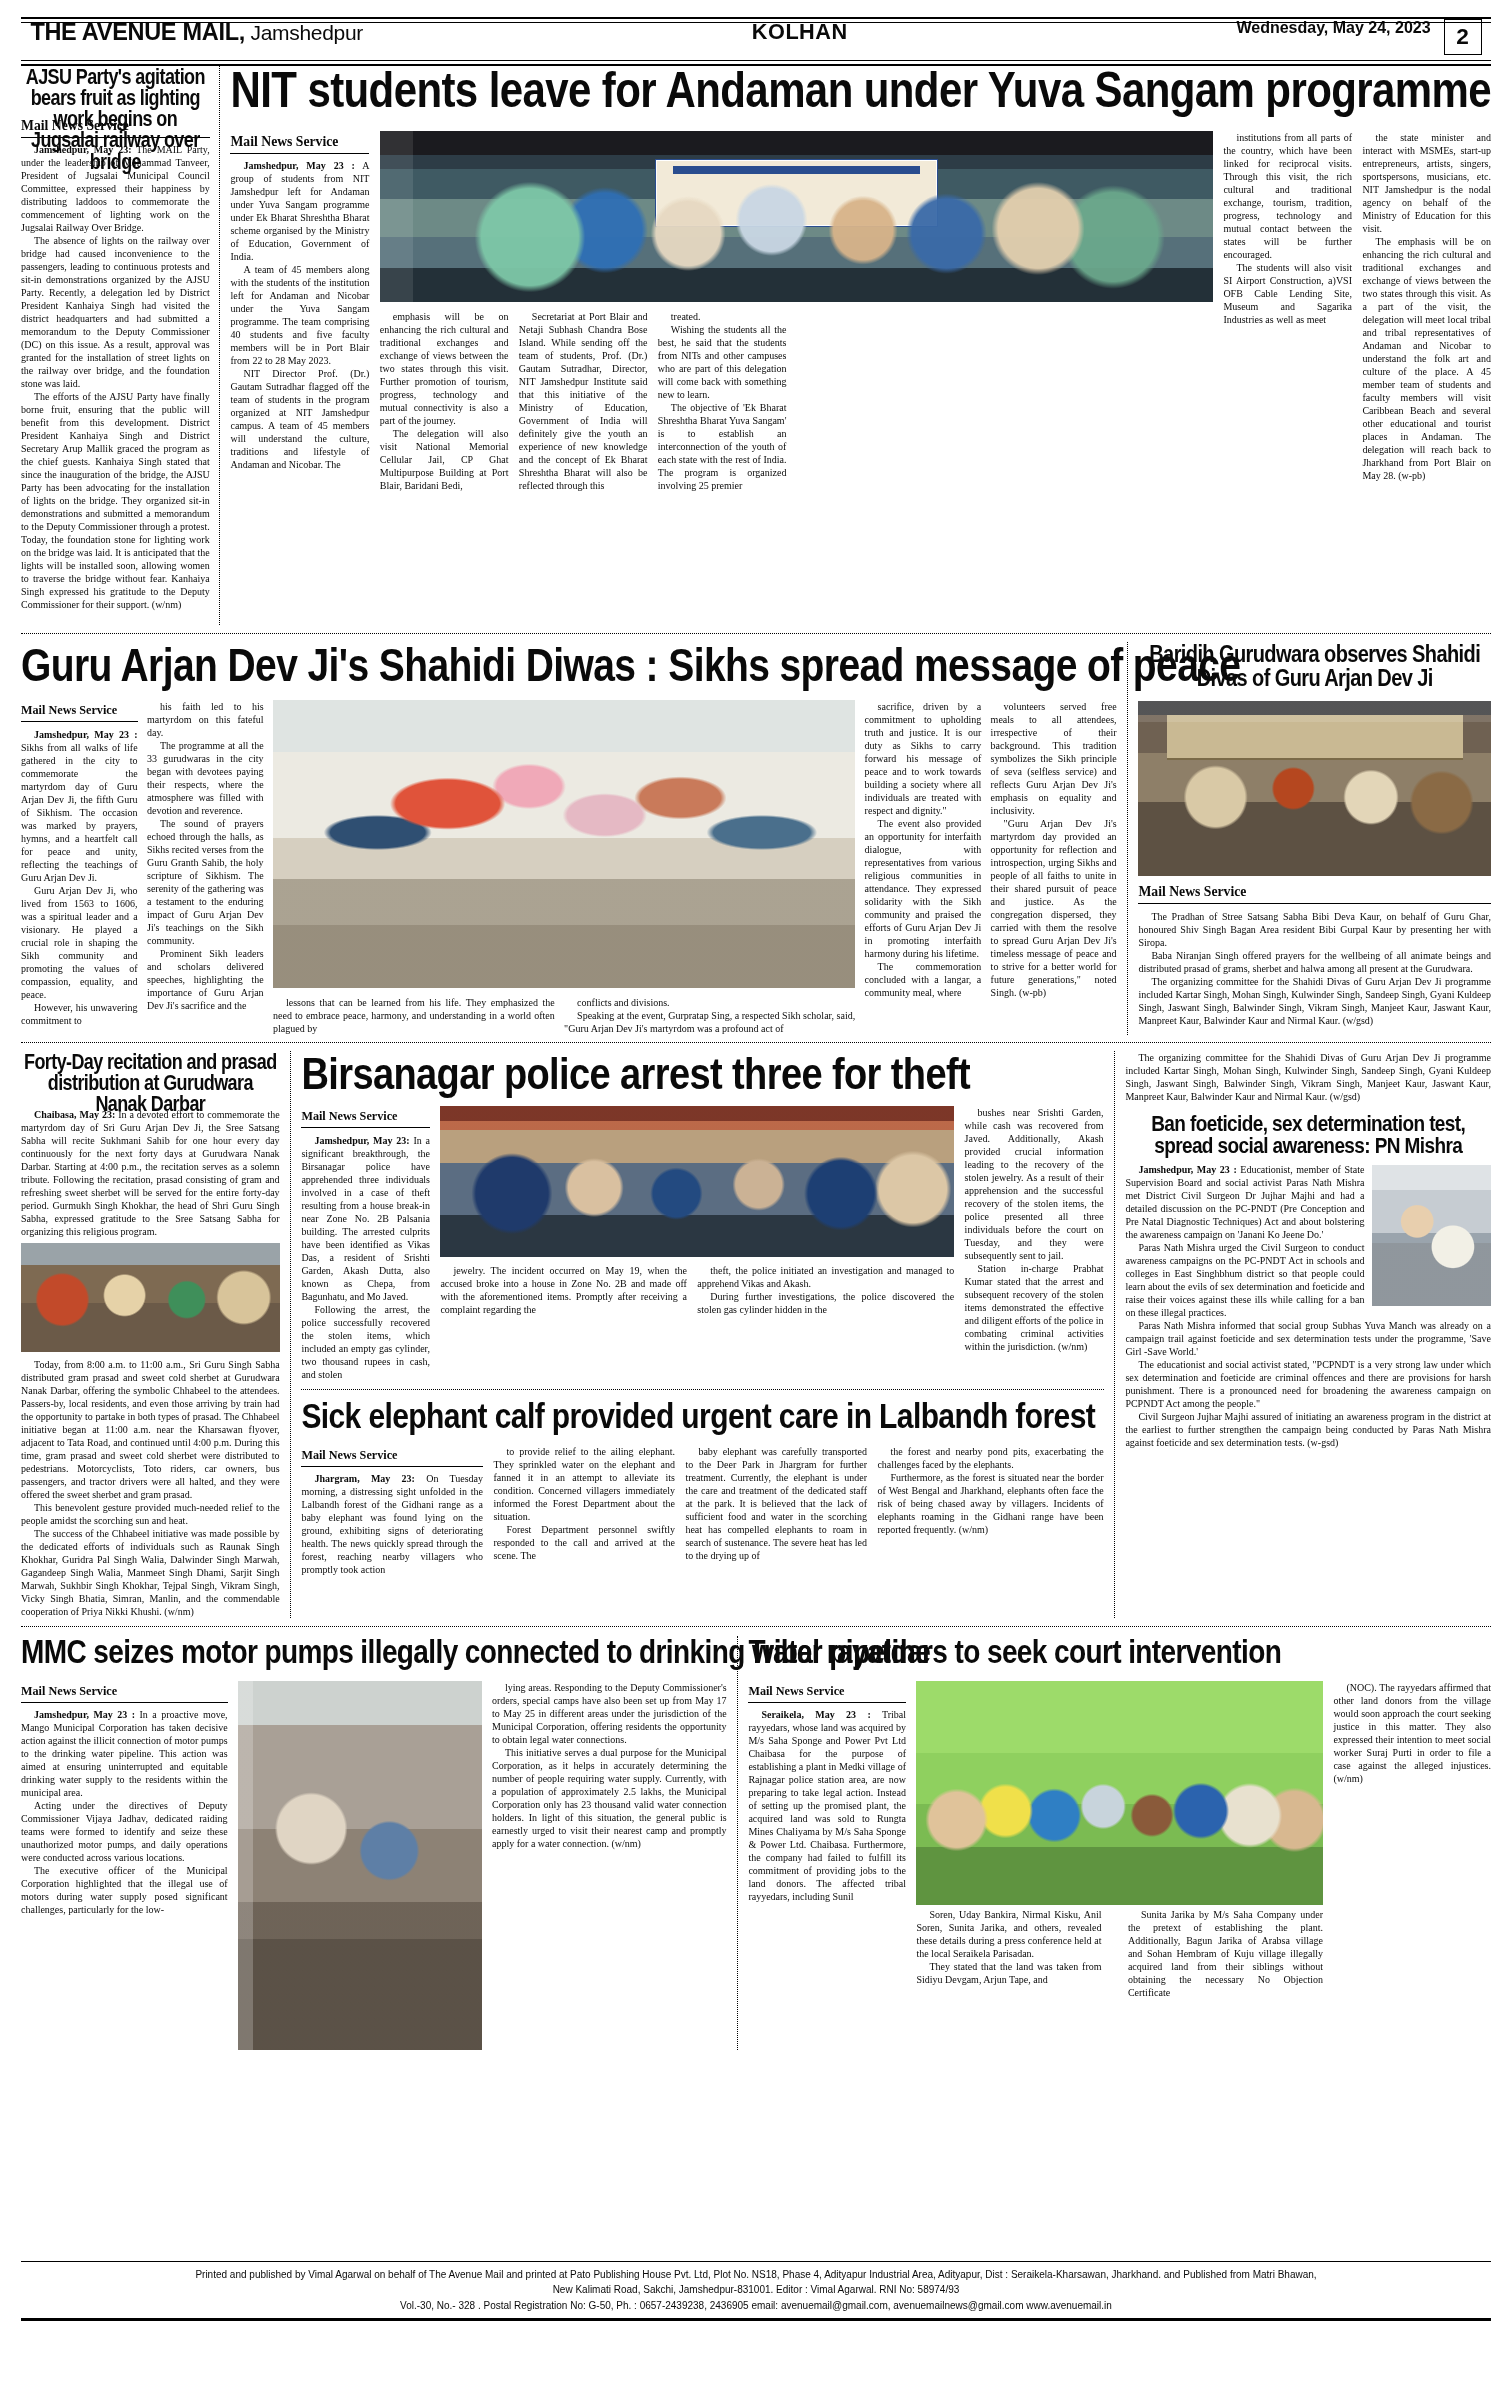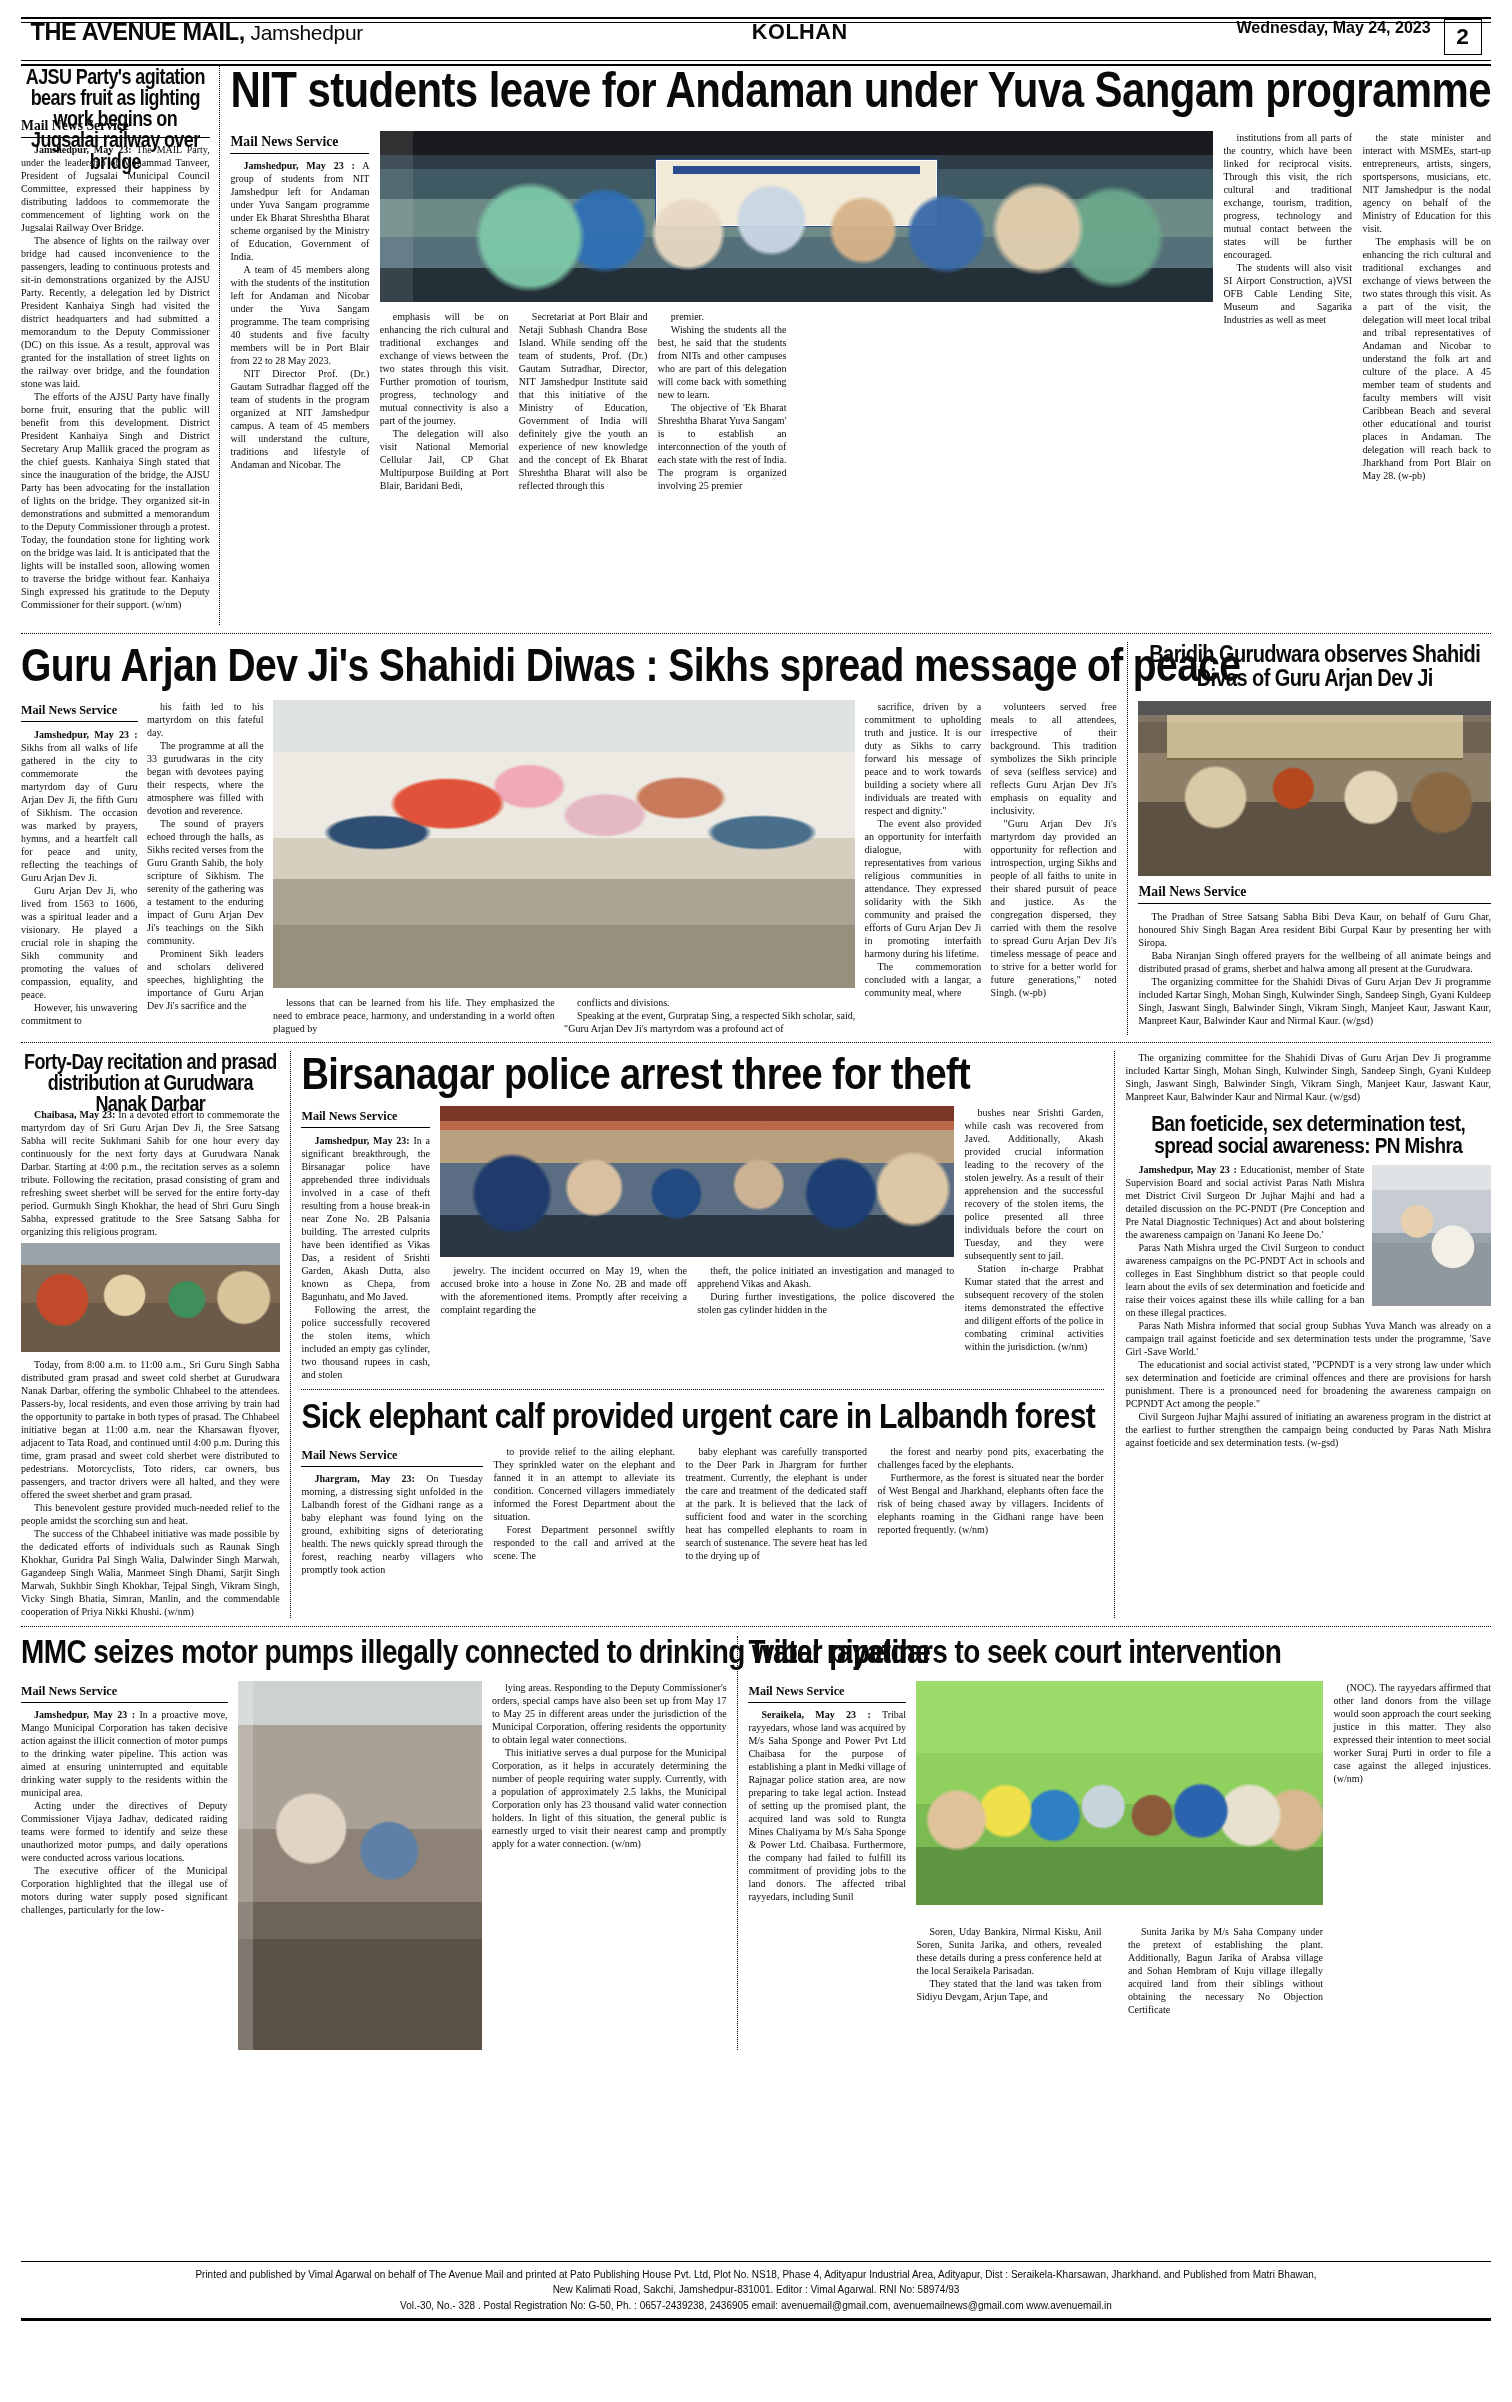--- a/index.html
+++ b/index.html
@@ -183,21 +183,21 @@
             </div>
           <div class="row" style="margin-top:7.5px;align-items:flex-end;">
             <div style="width:139px; padding-right:10.4px;" class="body-txt">
               <p class="first">emphasis will be on enhancing the rich cultural and traditional exchanges and exchange of views between the two states through this visit. Further promotion of tourism, progress, technology and mutual connectivity is also a part of the journey.</p>
               <p>The delegation will also visit National Memorial Cellular Jail, CP Ghat Multipurpose Building at Port Blair, Baridani Bedi,</p>
             </div>
             <div style="width:139px; padding-right:10.4px;" class="body-txt">
               <p class="first">Secretariat at Port Blair and Netaji Subhash Chandra Bose Island. While sending off the team of students, Prof. (Dr.) Gautam Sutradhar, Director, NIT Jamshedpur Institute said that this initiative of the Ministry of Education, Government of India will definitely give the youth an experience of new knowledge and the concept of Ek Bharat Shreshtha Bharat will also be reflected through this</p>
             </div>
             <div style="width:139px; padding-right:10.4px;" class="body-txt">
-              <p class="first">premier.</p>
+              <p class="first">treated.</p>
               <p>Wishing the students all the best, he said that the students from NITs and other campuses who are part of this delegation will come back with something new to learn.</p>
               <p>The objective of 'Ek Bharat Shreshtha Bharat Yuva Sangam' is to establish an interconnection of the youth of each state with the rest of India. The program is organized involving 25 premier</p>
             </div>
           </div>
         </div>
 
         <div style="width:139px; padding-left:10.4px;" class="body-txt">
           <p class="first">institutions from all parts of the country, which have been linked for reciprocal visits. Through this visit, the rich cultural and traditional exchange, tourism, tradition, progress, technology and mutual contact between the states will be further encouraged.</p>
           <p>The students will also visit SI Airport Construction, a)VSI OFB Cable Lending Site, Museum and Sagarika Industries as well as meet</p>
         </div>
@@ -399,21 +399,21 @@
       <div class="row" style="margin-top:9.4px;">
         <div style="width:168px; padding-right:10.4px;">
           <div class="byline" style="font-size:12.2px;">Mail News Service</div>
           <div class="byline-rule"></div>
           <div class="body-txt">
             <p class="first"><span class="lead">Seraikela, May 23 :</span><span id="tri-p1"> Tribal rayyedars, whose land was acquired by M/s Saha Sponge and Power Pvt Ltd Chaibasa for the purpose of establishing a plant in Medki village of Rajnagar police station area, are now preparing to take legal action. Instead of setting up the promised plant, the acquired land was sold to Rungta Mines Chaliyama by M/s Saha Sponge &amp; Power Ltd. Chaibasa. Furthermore, the company had failed to fulfill its commitment of providing jobs to the land donors. The affected tribal rayyedars, including Sunil</span></p>
           </div>
         </div>
         <div style="flex:1;">
           <div class="photo ph-tribal" style="height:224px; width:100%;"></div>
-          <div class="row" style="margin-top:20px;gap:16px;">
+          <div class="row" style="margin-top:3px;gap:16px;">
             <div style="width:50%; padding-right:10.4px;" class="body-txt">
               <p class="first">Soren, Uday Bankira, Nirmal Kisku, Anil Soren, Sunita Jarika, and others, revealed these details during a press conference held at the local Seraikela Parisadan.</p>
               <p>They stated that the land was taken from Sidiyu Devgam, Arjun Tape, and</p>
             </div>
             <div style="width:50%;" class="body-txt">
               <p class="first">Sunita Jarika by M/s Saha Company under the pretext of establishing the plant. Additionally, Bagun Jarika of Arabsa village and Sohan Hembram of Kuju village illegally acquired land from their siblings without obtaining the necessary No Objection Certificate</p>
             </div>
           </div>
         </div>
         <div style="width:168px; padding-left:10.4px;" class="body-txt">

